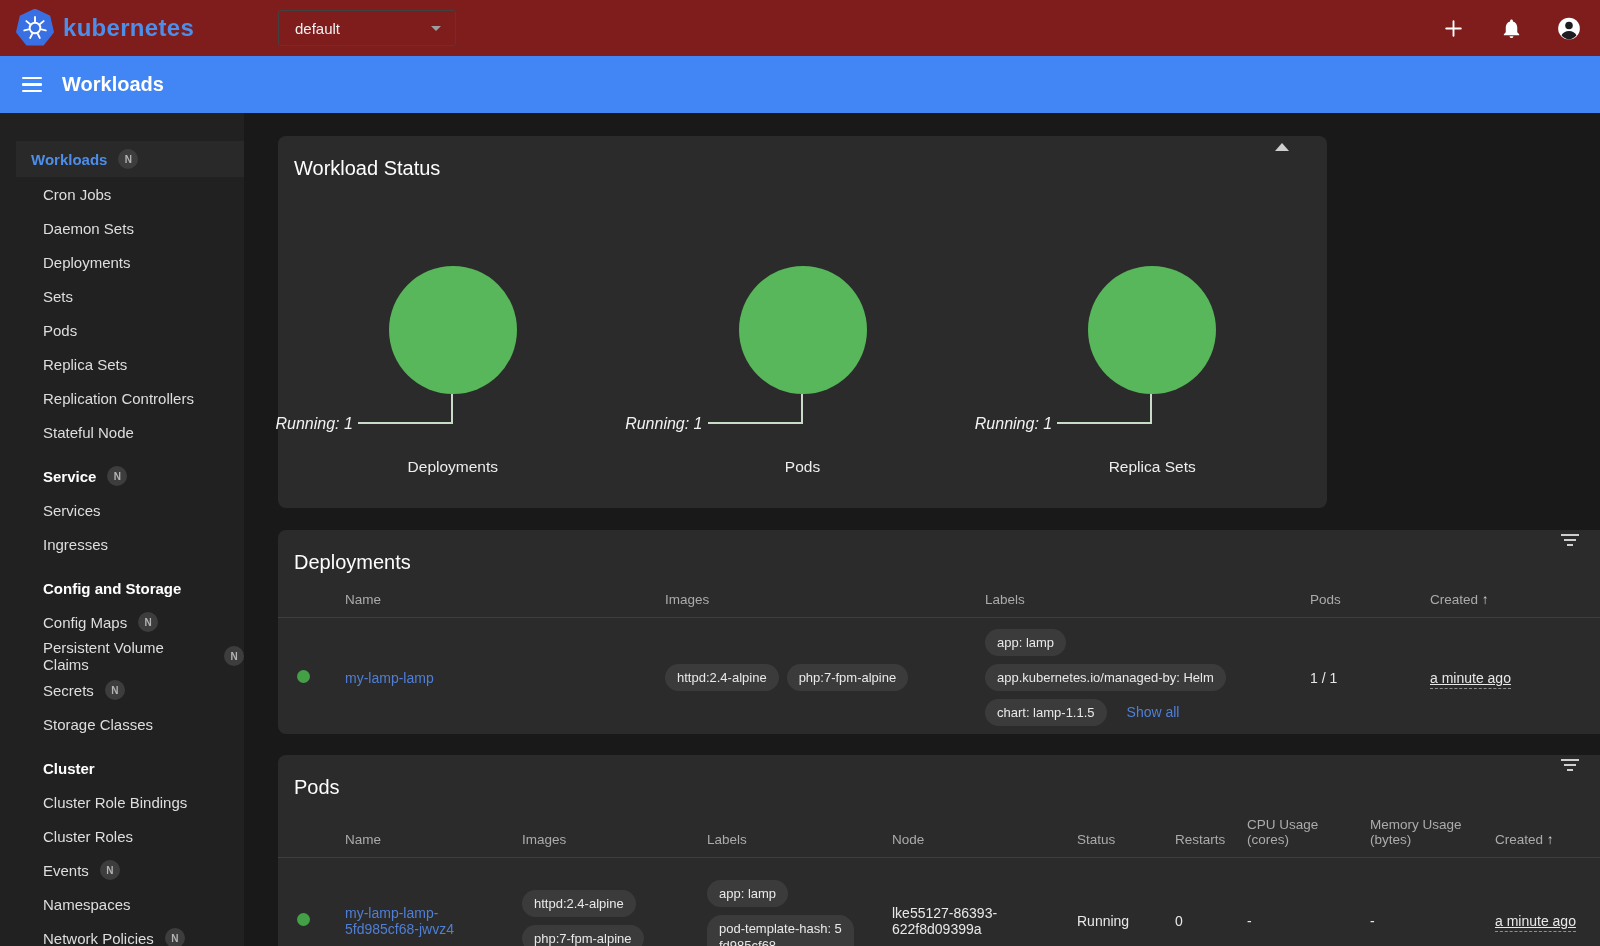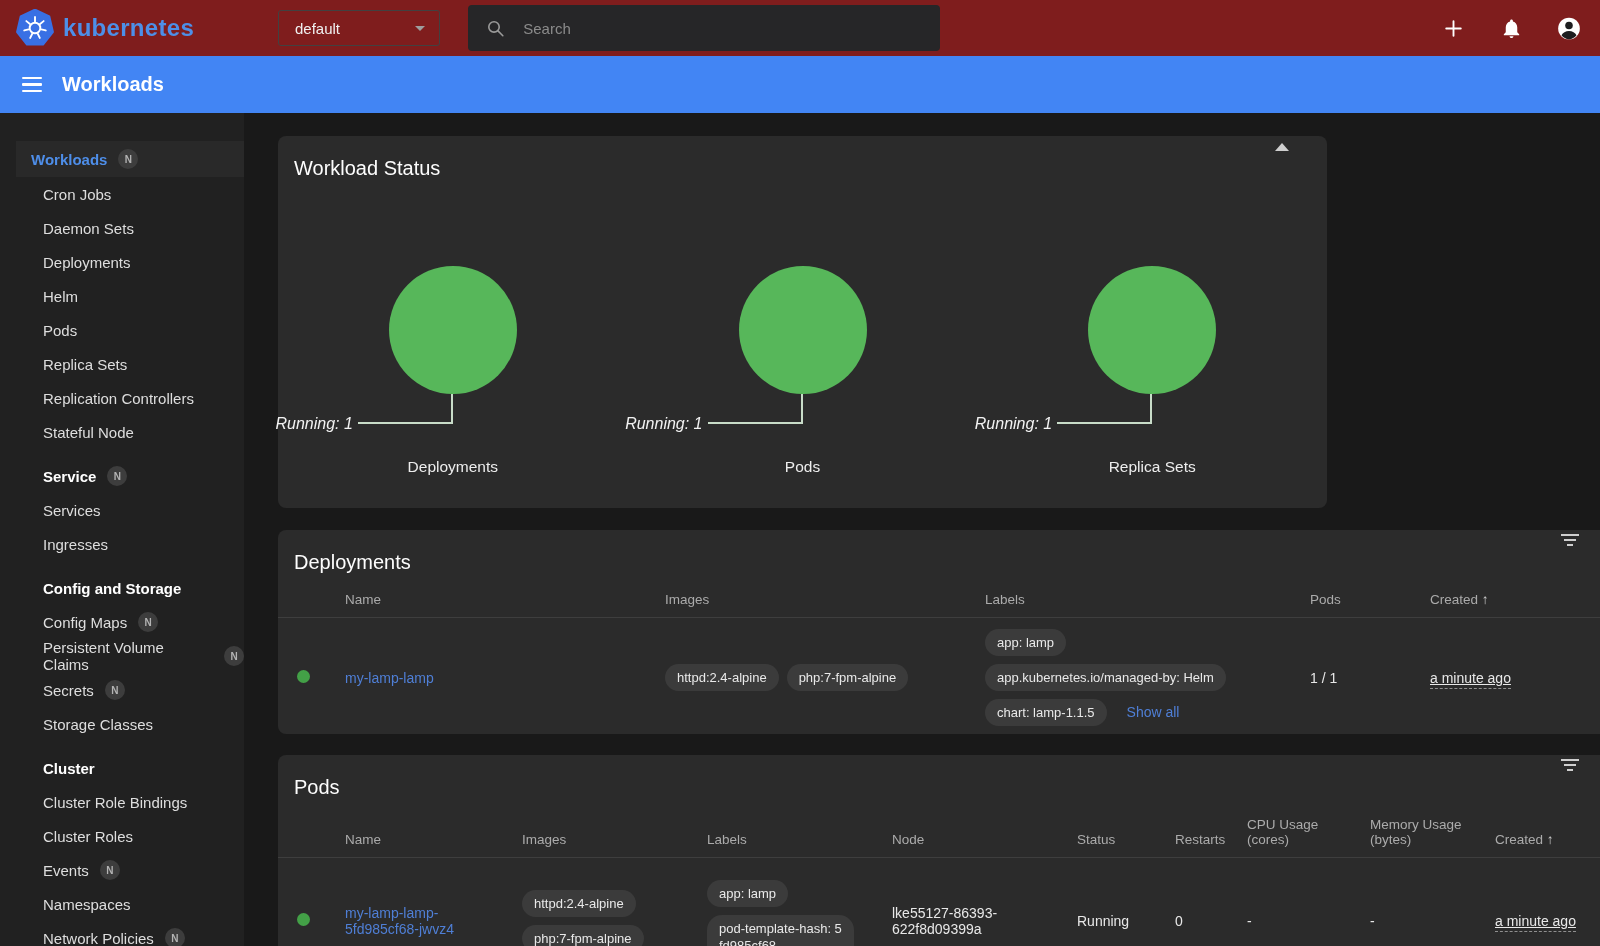--- a/index.html
+++ b/index.html
@@ -11,21 +11,21 @@
     position: relative;
   }
   
   .topbar {
     position: absolute; top: 0; left: 0; width: 1600px; height: 56px;
     background: #7f1d1d; display: flex; align-items: center; z-index: 30;
   }
   .brand { display: flex; align-items: center; padding-left: 16px; width: 262px; }
   .brand-text { color: #4d8fe8; font-size: 24px; font-weight: bold; margin-left: 9px; letter-spacing: .3px; }
   .ns-select {
-    position: absolute; left: 278px; top: 10px; width: 162px; height: 36px;
+    position: absolute; left: 278px; top: 10px; width: 178px; height: 36px;
     border: 1px solid #414141; border-radius: 3px;
     display: flex; align-items: center; justify-content: space-between;
     padding: 0 14px 0 16px; font-size: 15px; color: #f0f0f0; cursor: pointer;
   }
   .caret { width: 0; height: 0; border-left: 5px solid transparent; border-right: 5px solid transparent; border-top: 5px solid #9e9e9e; }
   .search {
     position: absolute; left: 468px; top: 5px; width: 472px; height: 46px;
     background: #262628; border-radius: 4px; display: flex; align-items: center; padding: 0 16px 0 18px;
   }
   .search input {
@@ -118,27 +118,20 @@
       </g>
     </svg>
     <span class="brand-text">kubernetes</span>
   </div>
 
   <div class="ns-select">
     <span>default</span>
     <span class="caret"></span>
   </div>
 
-  <div class="search">
-    <svg width="21" height="21" viewBox="0 0 24 24">
-      <circle cx="10" cy="10" r="6.5" fill="none" stroke="#9a9a9a" stroke-width="2"></circle>
-      <line x1="15" y1="15" x2="21" y2="21" stroke="#9a9a9a" stroke-width="2" stroke-linecap="round"></line>
-    </svg>
-    <input type="text" placeholder="Search" style="">
-  </div>
 
   <div class="top-icons">
     <span class="icon-btn">
       <svg width="25" height="25" viewBox="0 0 24 24">
         <path d="M12 5v14M5 12h14" stroke="#ffffff" stroke-width="1.8" stroke-linecap="round" fill="none"></path>
       </svg>
     </span>
     <span class="icon-btn">
       <svg width="23" height="23" viewBox="0 0 24 24">
         <path fill="#ffffff" d="M12 22c1.1 0 2-.9 2-2h-4c0 1.1.9 2 2 2zm6-6v-5c0-3.07-1.63-5.64-4.5-6.32V4c0-.83-.67-1.5-1.5-1.5s-1.5.67-1.5 1.5v.68C7.64 5.36 6 7.92 6 11v5l-2 2v1h16v-1l-2-2z"></path>
@@ -171,21 +164,21 @@
     <div class="nav-row item">
       <span class="nav-label">Cron Jobs</span>
     </div>
     <div class="nav-row item">
       <span class="nav-label">Daemon Sets</span>
     </div>
     <div class="nav-row item">
       <span class="nav-label">Deployments</span>
     </div>
     <div class="nav-row item">
-      <span class="nav-label">Helm</span>
+      <span class="nav-label">Sets</span>
     </div>
     <div class="nav-row item">
       <span class="nav-label">Pods</span>
     </div>
     <div class="nav-row item">
       <span class="nav-label">Replica Sets</span>
     </div>
     <div class="nav-row item">
       <span class="nav-label">Replication Controllers</span>
     </div>

